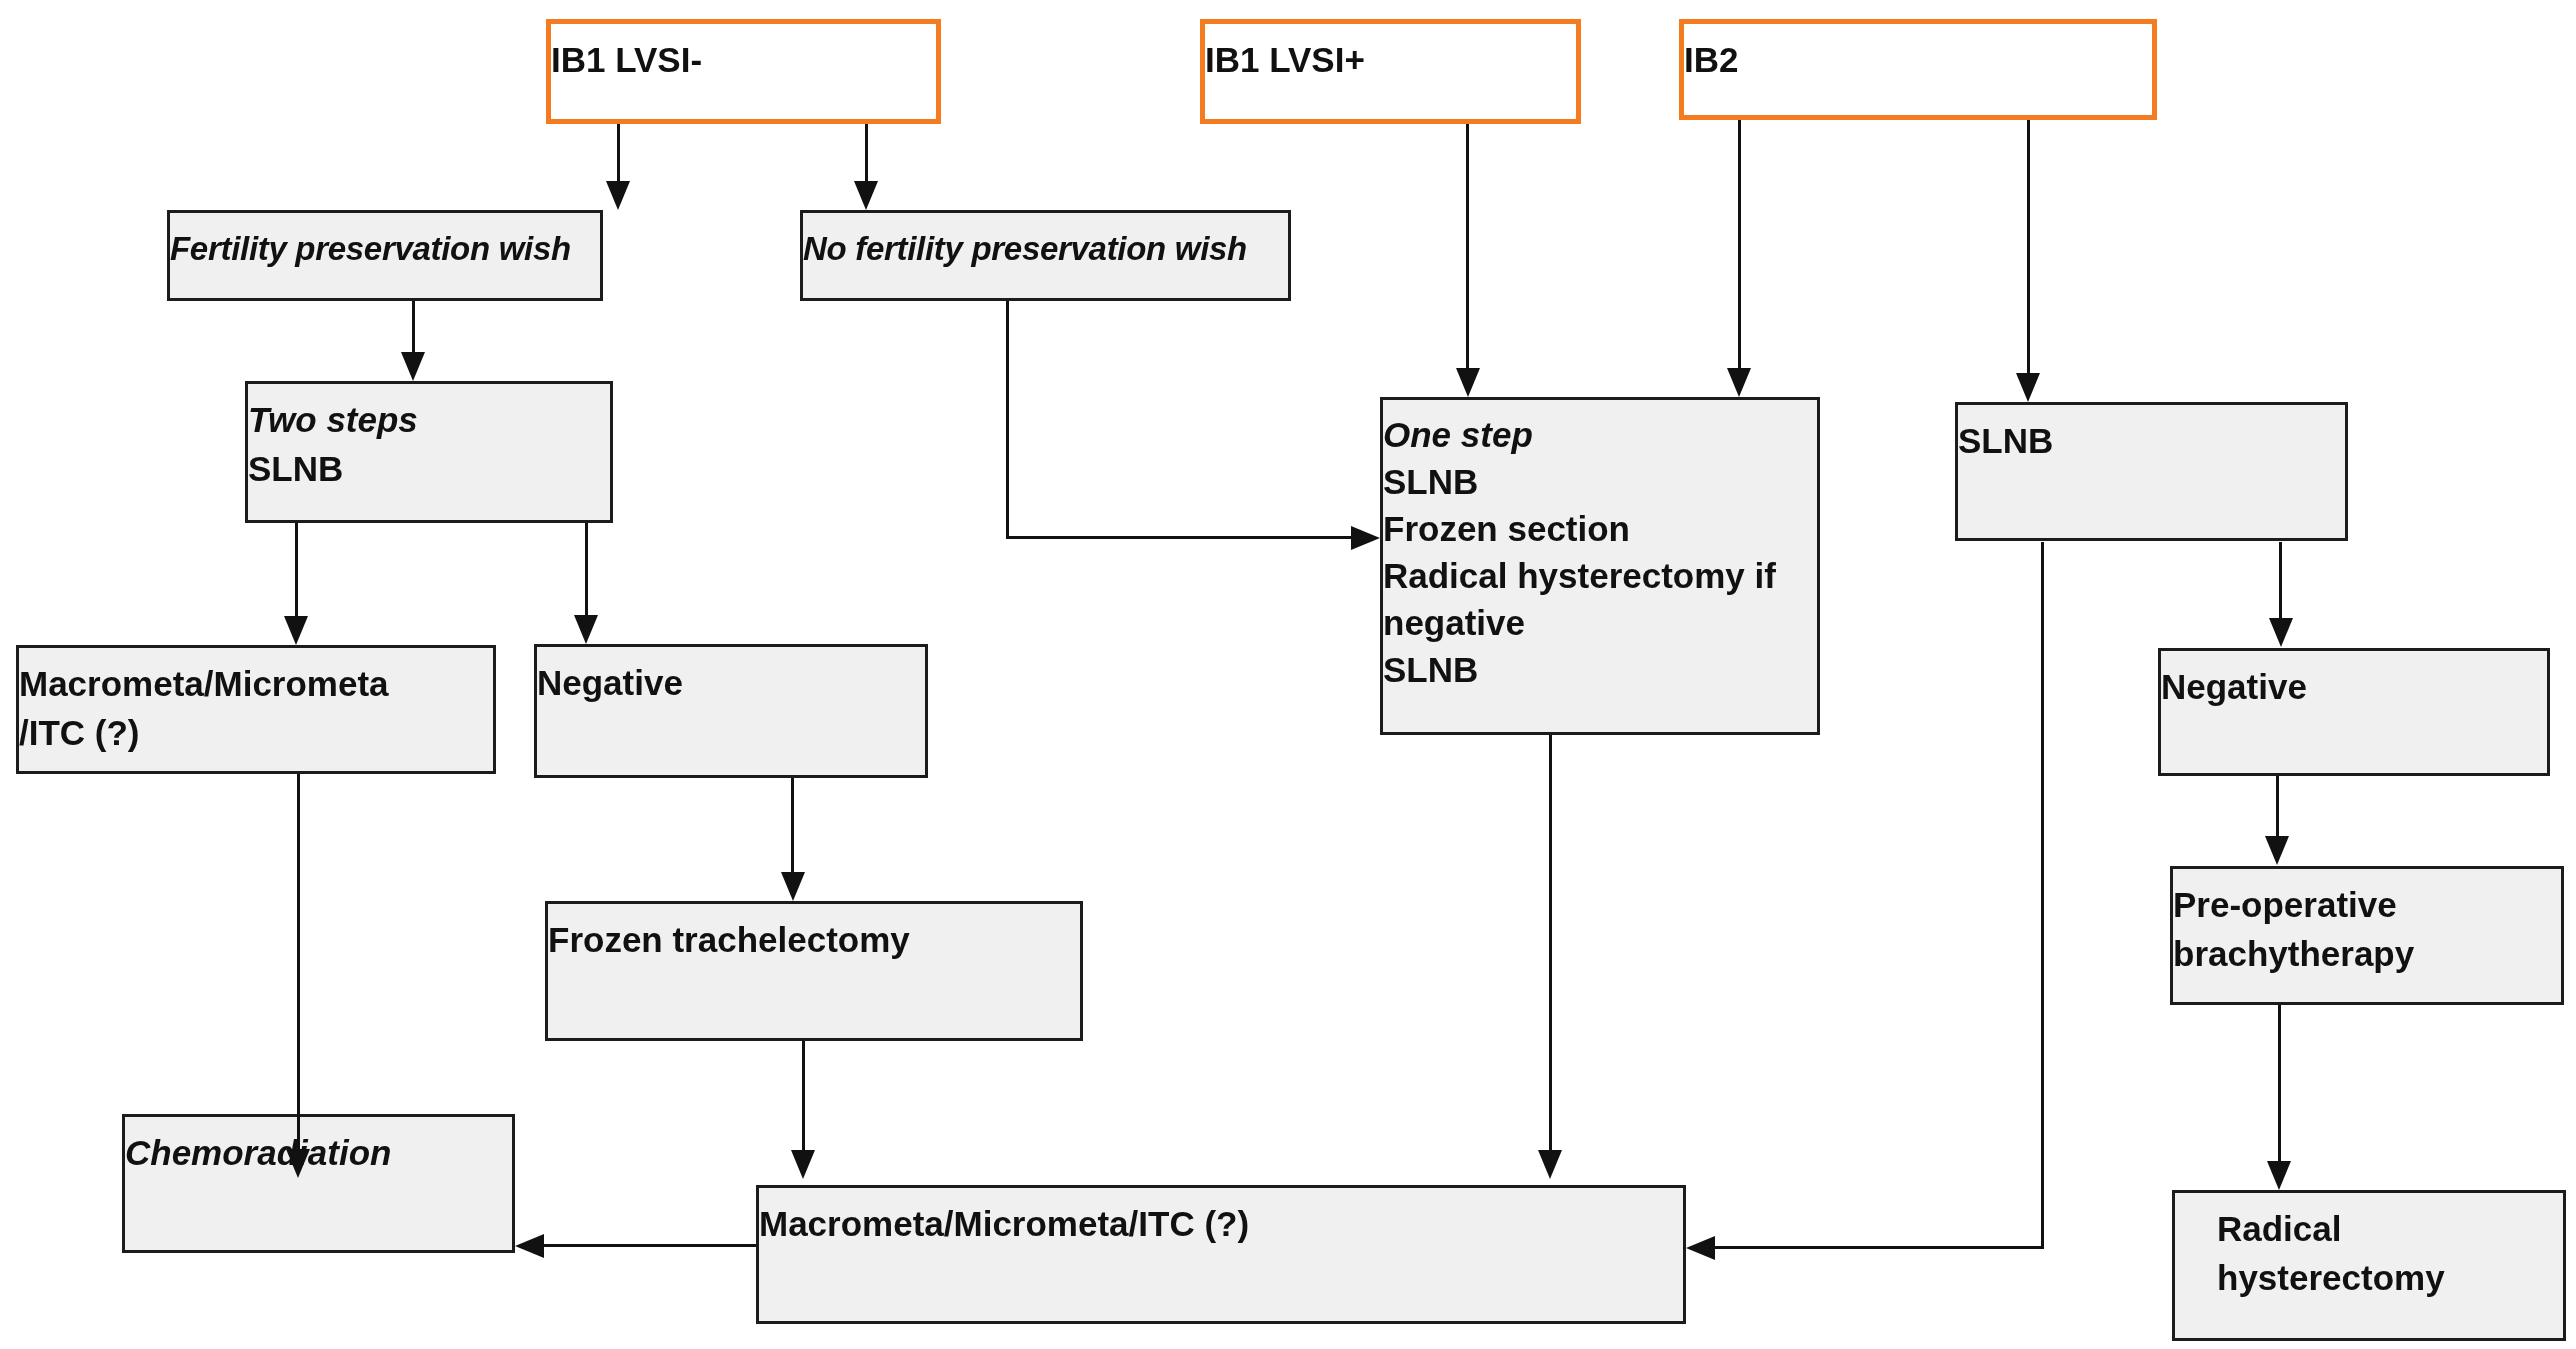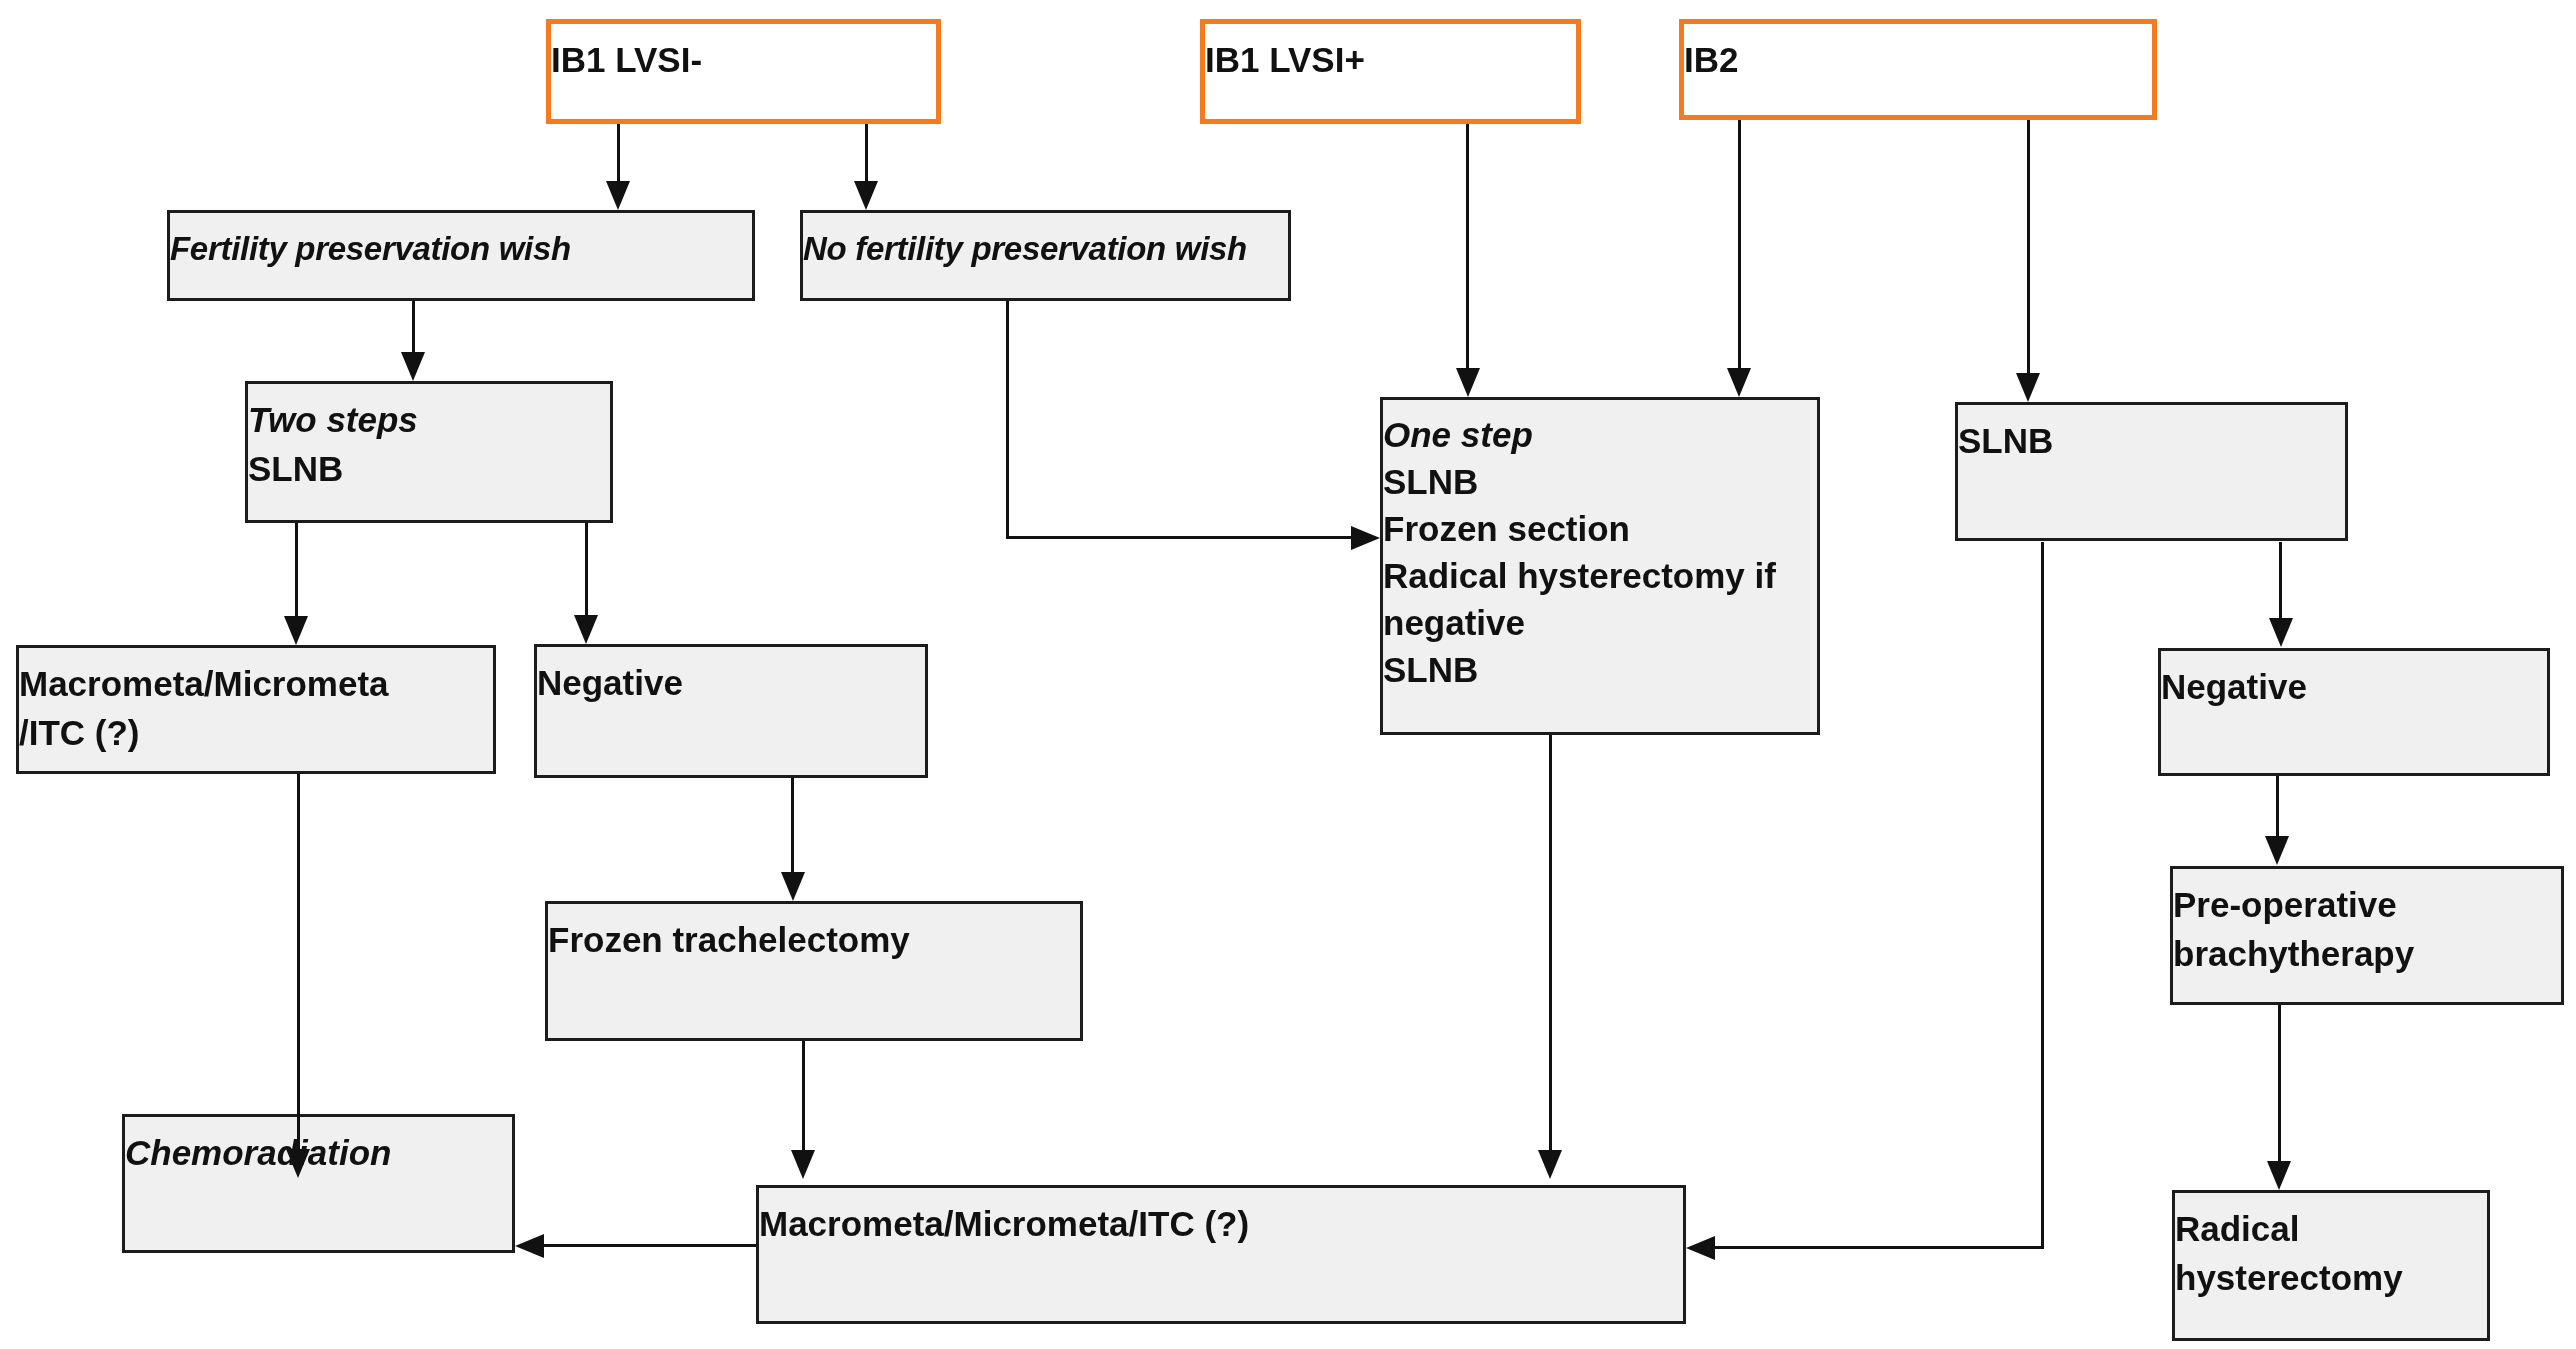--- a/index.html
+++ b/index.html
@@ -51,21 +51,21 @@
   <div class="node stage" style="left:546px;top:19px;width:395px;height:105px;">
     <span class="ln">IB1 LVSI-</span>
   </div>
   <div class="node stage" style="left:1200px;top:19px;width:381px;height:105px;">
     <span class="ln">IB1 LVSI+</span>
   </div>
   <div class="node stage" style="left:1679px;top:19px;width:478px;height:101px;">
     <span class="ln">IB2</span>
   </div>
 
-  <div class="node" style="left:167px;top:210px;width:588px;height:91px;">
+  <div class="node" style="left:167px;top:210px;width:436px;height:91px;">
     <span class="ln italic tight">Fertility preservation wish</span>
   </div>
   <div class="node" style="left:800px;top:210px;width:491px;height:91px;">
     <span class="ln italic tight">No fertility preservation wish</span>
   </div>
 
   <div class="node" style="left:245px;top:381px;width:368px;height:142px;">
     <span class="ln italic">Two steps</span>
     <span class="ln">SLNB</span>
   </div>
@@ -98,21 +98,21 @@
 
   <div class="node" style="left:2158px;top:648px;width:392px;height:128px;">
     <span class="ln">Negative</span>
   </div>
 
   <div class="node" style="left:2170px;top:866px;width:394px;height:139px;">
     <span class="ln">Pre-operative</span>
     <span class="ln">brachytherapy</span>
   </div>
 
-  <div class="node" style="left:2172px;top:1190px;width:318px;height:151px;">
+  <div class="node" style="left:2172px;top:1190px;width:394px;height:151px;padding-left:42px;">
     <span class="ln">Radical</span>
     <span class="ln">hysterectomy</span>
   </div>
 
   <div class="node" style="left:122px;top:1114px;width:393px;height:139px;font-style:italic;">
     <span class="ln">Chemoradiation</span>
   </div>
 
   <div class="node" style="left:756px;top:1179px;width:930px;height:139px;margin-top:6px;">
     <span class="ln">Macrometa/Micrometa/ITC (?)</span>

